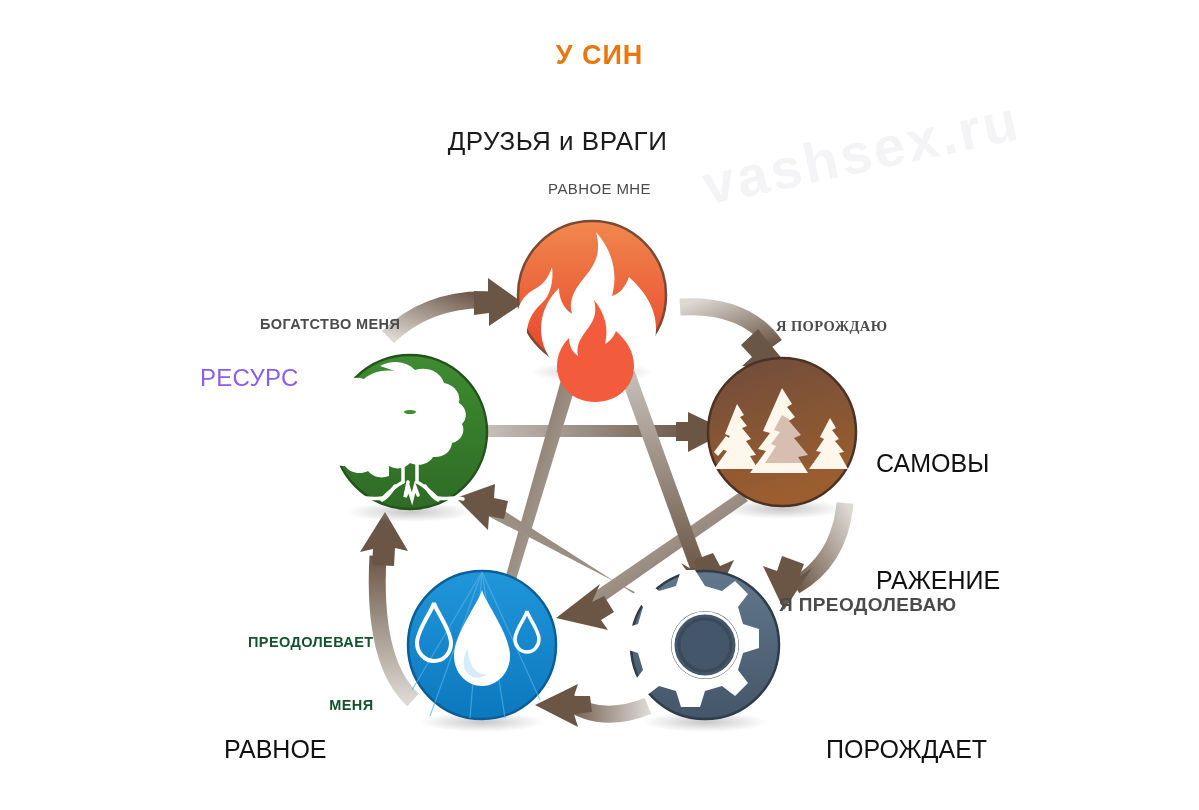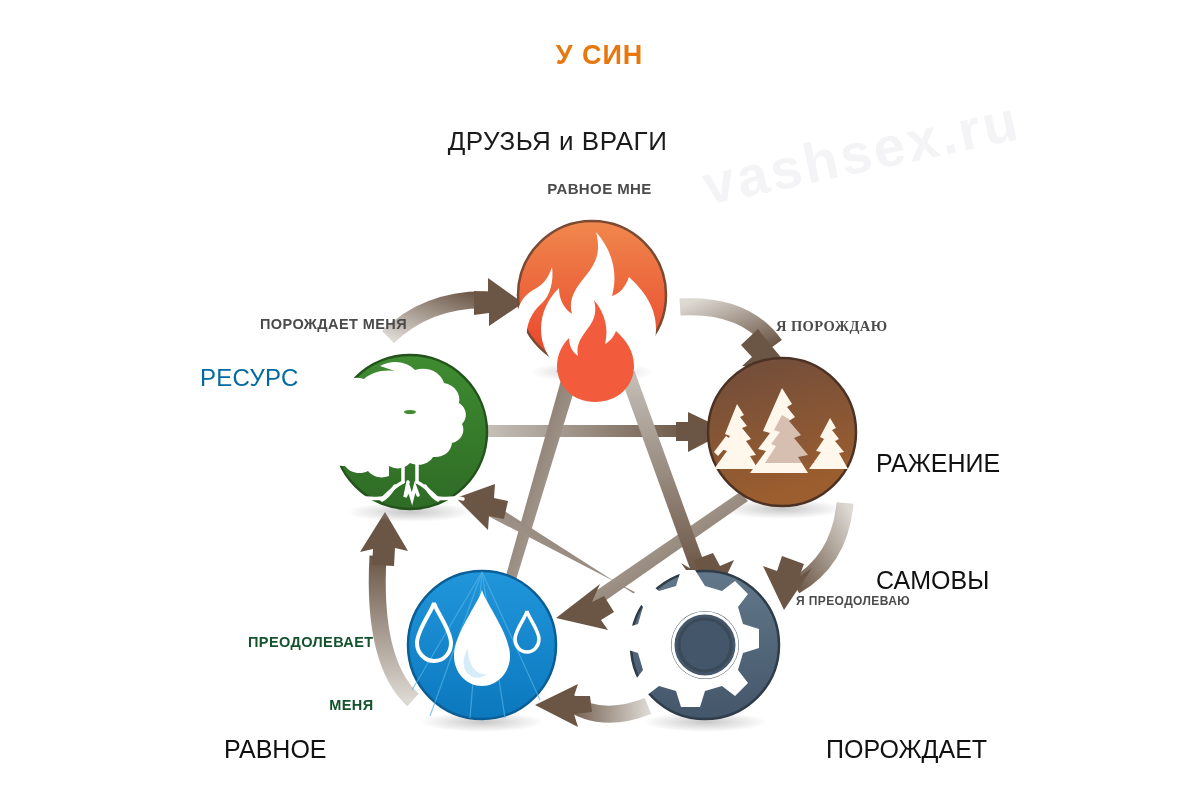--- a/index.html
+++ b/index.html
@@ -18,33 +18,33 @@
   #title{
     left:0;top:40px;width:1199px;text-align:center;
     font-size:27px;font-weight:bold;color:#E8770D;letter-spacing:1px;
   }
   #friends{
     left:0;top:126px;width:1115px;text-align:center;
     font-size:26px;font-weight:normal;color:#1b1b1b;letter-spacing:.5px;
   }
   #equal{
     left:0;top:180px;width:1199px;text-align:center;
-    font-size:15px;font-weight:bold;color:#4b4b4b;letter-spacing:.4px;
+    font-size:15px;font-weight:normal;color:#4b4b4b;letter-spacing:.4px;
   }
 
   #gen-me{left:260px;top:316px;font-size:14.5px;font-weight:bold;color:#4b4b4b;letter-spacing:.4px;}
-  #resource{left:200px;top:364px;font-size:24px;color:#0369a1;letter-spacing:.3px;}
+  #resource{left:200px;top:364px;font-size:24px;color:#8b5cf6;letter-spacing:.3px;}
 
   #i-gen{left:776px;top:318px;font-size:14.5px;font-weight:bold;color:#4b4b4b;letter-spacing:.4px;font-family:Liberation Serif, serif;}
   #selfexp{left:876px;top:366px;font-size:25px;color:#111;line-height:39px;}
 
   #overcome-me{left:248px;top:590px;font-size:14.5px;font-weight:bold;color:#14532d;letter-spacing:.4px;line-height:21px;}
   #power{left:224px;top:644px;font-size:25px;color:#111;line-height:42px;}
 
-  #i-overcome{left:796px;top:594px;font-size:12px;font-weight:bold;color:#4b4b4b;letter-spacing:.4px;}
+  #i-overcome{left:779px;top:594px;font-size:19px;font-weight:bold;color:#4b4b4b;letter-spacing:.4px;}
   #wealth{left:826px;top:644px;font-size:25px;color:#111;line-height:42px;}
 
   .wm{position:absolute;color:#f4f4f6;font-size:56px;font-weight:bold;
        letter-spacing:3px;user-select:none;}
 </style>
 </head>
 <body>
 
 <div id="stage">
 
@@ -291,27 +291,27 @@
       <circle cx="705" cy="645" r="26" fill="none" stroke="#3a4a58" stroke-width="3"></circle>
       <circle cx="705" cy="645" r="22" fill="#44566A"></circle>
     </g>
   </svg>
 
   <div class="txt" id="title">У СИН</div>
 
   <div class="txt" id="friends">ДРУЗЬЯ и ВРАГИ</div>
   <div class="txt" id="equal">РАВНОЕ МНЕ</div>
 
-  <div class="txt" id="gen-me">ПОРОЖДАЕТ МЕНЯ</div>
+  <div class="txt" id="gen-me">БОГАТСТВО МЕНЯ</div>
   <div class="txt" id="resource">РЕСУРС</div>
 
   <div class="txt" id="i-gen">Я ПОРОЖДАЮ</div>
   <div class="txt" id="selfexp">
+    <div>САМОВЫ</div>
     <div>РАЖЕНИЕ</div>
-    <div>САМОВЫ</div>
   </div>
 
   <div class="txt" id="overcome-me">
     <div>ПРЕОДОЛЕВАЕТ</div>
     <div style="text-align:right">МЕНЯ</div>
   </div>
   <div class="txt" id="power">
     <div>РАВНОЕ</div>
     
     

